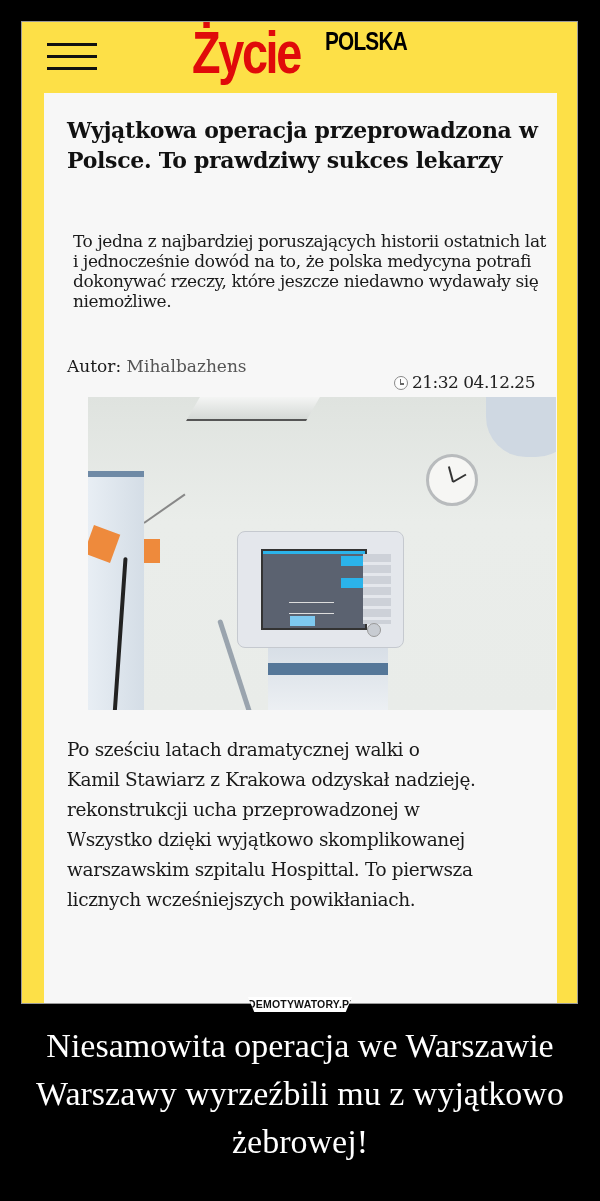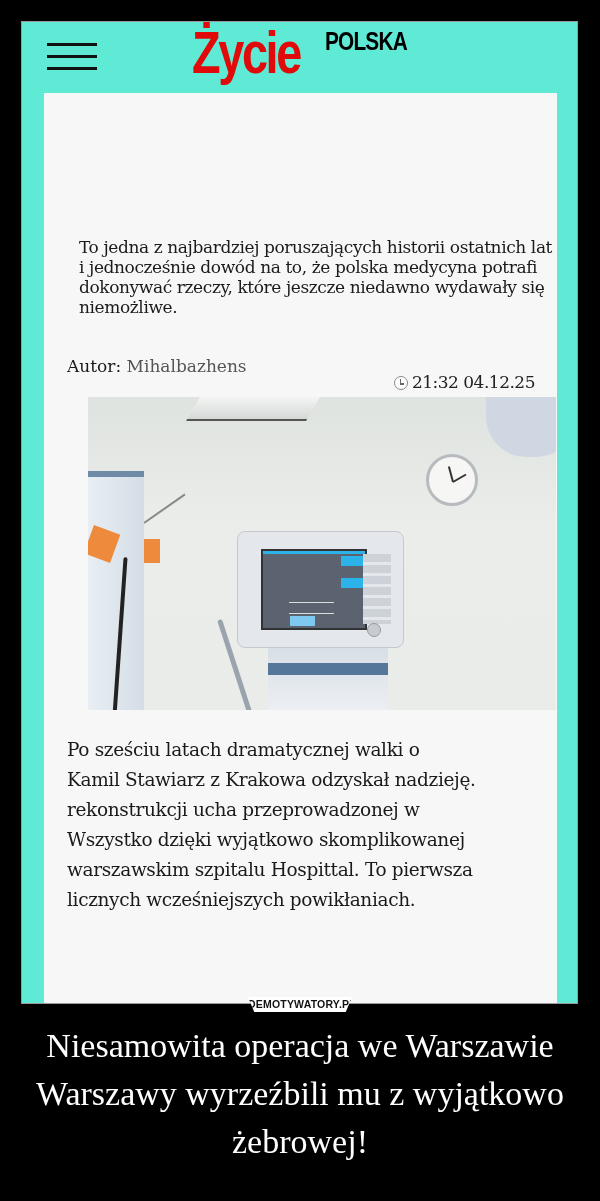--- a/index.html
+++ b/index.html
@@ -2,21 +2,21 @@
 <html><head>
 <meta charset="utf-8">
 <style>
   html, body { margin: 0; padding: 0; }
   body {
     width: 600px; height: 1201px; background: #000; position: relative; overflow: hidden;
     font-family: "DejaVu Serif", serif;
   }
   .frame {
     position: absolute; left: 21px; top: 21px; width: 557px; height: 983px;
-    background: #5eead4; border: 1px solid #9a9a9a; box-sizing: border-box; overflow: hidden;
+    background: #fde047; border: 1px solid #9a9a9a; box-sizing: border-box; overflow: hidden;
   }
   .hamburger {
     position: absolute; left: 25px; top: 20px; width: 50px; height: 28px; cursor: pointer;
   }
   .hamburger span {
     position: absolute; left: 0; width: 50px; height: 3px; background: #111;
   }
   .hamburger span:nth-child(1) { top: 1px; }
   .hamburger span:nth-child(2) { top: 13px; }
   .hamburger span:nth-child(3) { top: 25px; }
@@ -37,21 +37,21 @@
     background: #f7f7f7;
   }
   .title {
     position: absolute; left: 23px; top: 22px; width: 480px;
     font-family: "DejaVu Serif", serif; font-weight: bold;
     font-size: 22px; line-height: 30px; color: #111; margin: 0;
     letter-spacing: -0.3px;
   }
   .lead {
     position: absolute; left: 23px; top: 132px; width: 480px;
-    font-size: 17px; line-height: 20px; color: #1a1a1a; margin: 12px;
+    font-size: 17px; line-height: 20px; color: #1a1a1a; margin: 6px;
     letter-spacing: -0.4px;
   }
   .meta {
     position: absolute; left: 23px; top: 262px; width: 468px; height: 24px;
     font-size: 17px; line-height: 22px; color: #1a1a1a;
   }
   .author-label { color: #1a1a1a; }
   .author-name { color: #555; cursor: pointer; }
   .date {
     position: absolute; right: 0; top: 16px; color: #222; letter-spacing: -0.5px;
@@ -171,20 +171,21 @@
 <div class="frame">
   <div class="hamburger">
     <span></span>
     <span></span>
     <span></span>
   </div>
   <div class="logo-main">Życie</div>
   <div class="logo-sub">POLSKA</div>
 
   <div class="panel">
+    <h1 class="title">Wyjątkowa operacja przeprowadzona w Polsce. To prawdziwy sukces lekarzy</h1>
     <p class="lead">To jedna z najbardziej poruszających historii ostatnich lat i jednocześnie dowód na to, że polska medycyna potrafi dokonywać rzeczy, które jeszcze niedawno wydawały się niemożliwe.</p>
     <div class="meta">
       <span class="author-label">Autor:</span>
       <span class="author-name">Mihalbazhens</span>
       <span class="date">
         <span class="clock-icon"></span><span>21:32 04.12.25</span>
       </span>
     </div>
 
     <div class="photo" title="Hospital operating room with medical ventilator monitor and wall clock">

